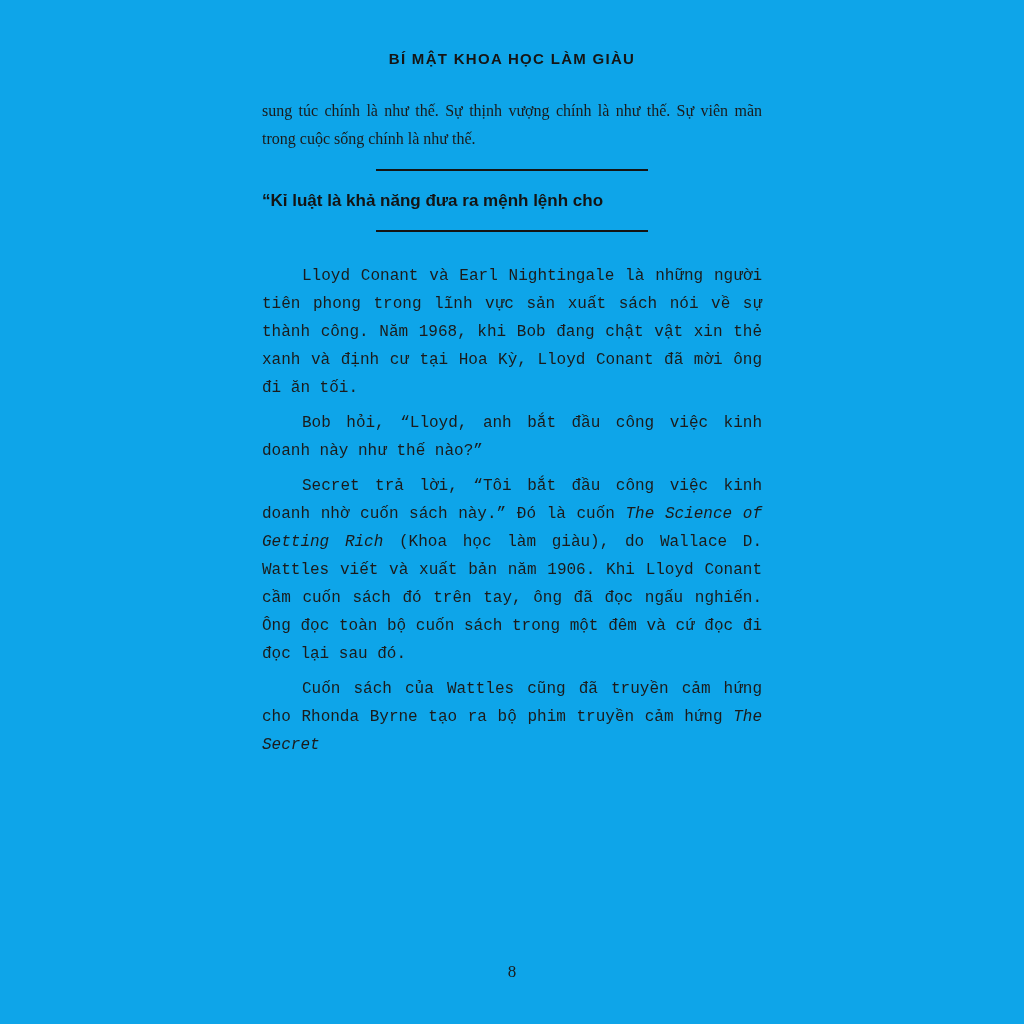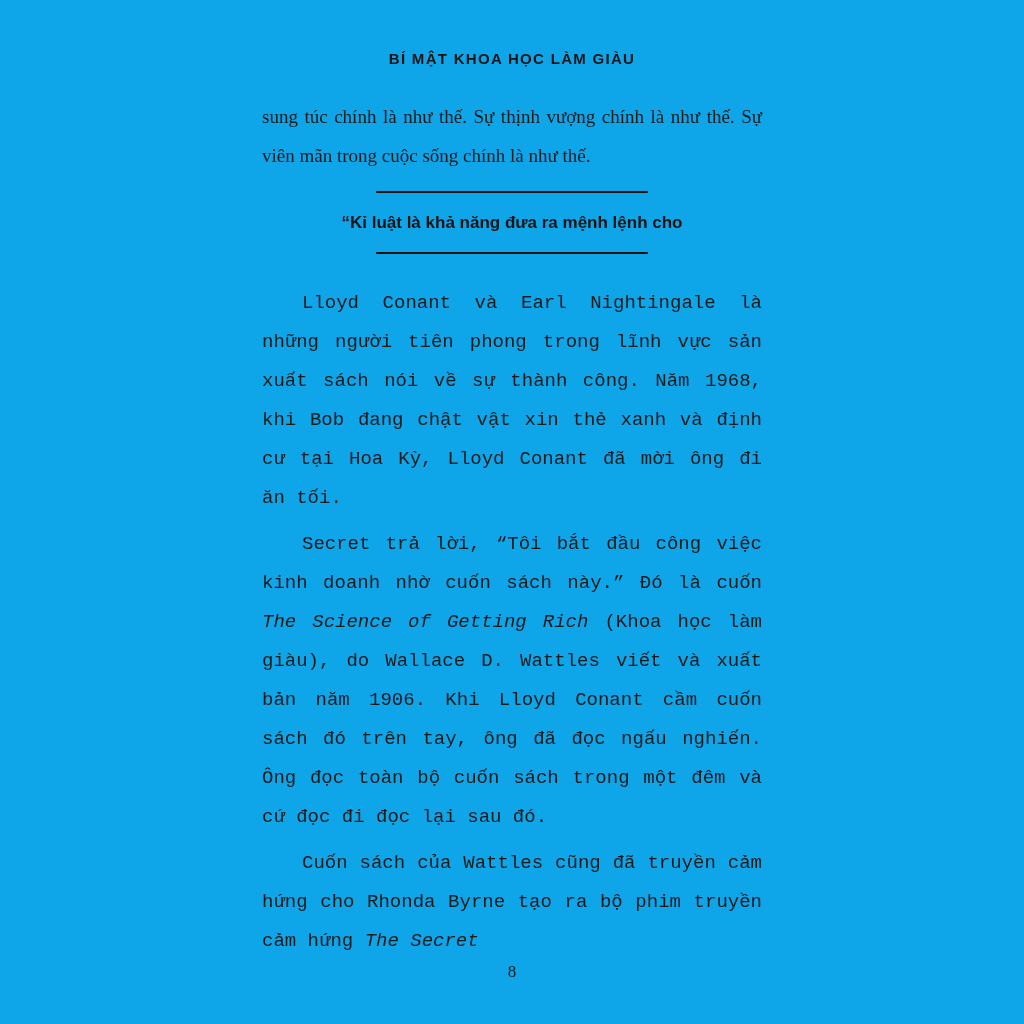--- a/index.html
+++ b/index.html
@@ -26,30 +26,30 @@
     font-weight: 700;
     letter-spacing: 1.3px;
     color: #151515;
   }
   .column {
     width: 500px;
     margin: 30px auto 0 auto;
   }
   .para {
     margin: 0 0 7px 0;
-    font-size: 19px;
-    line-height: 39px;
+    font-size: 16px;
+    line-height: 28px;
     text-align: justify;
     color: #1b1b1b;
   }
   .para.indent { text-indent: 40px; font-family: Liberation Mono, monospace; }
   .para em { font-style: italic; }
   .quote-block {
     margin: 16px auto 10px auto;
-    text-align: center;
+    text-align: left;
   }
   .rule {
     height: 2px;
     width: 272px;
     margin: 0 auto;
     background: #141414;
   }
   .quote-text {
     font-family: "Liberation Sans", sans-serif;
     font-weight: 700;
@@ -85,20 +85,21 @@
     <div class="quote-block">
       <div class="rule"></div>
       <div class="quote-text">
           <div>“Kỉ luật là khả năng đưa ra mệnh lệnh cho</div>
         </div>
       <div class="rule"></div>
     </div>
 
     <div class="body-paras">
         <p class="para indent"><span>Lloyd Conant và Earl Nightingale là những người tiên phong trong lĩnh vực sản xuất sách nói về sự thành công. Năm 1968, khi Bob đang chật vật xin thẻ xanh và định cư tại Hoa Kỳ, Lloyd Conant đã mời ông đi ăn tối.</span></p>
+        <p class="para indent"><span>Bob hỏi, “Lloyd, anh bắt đầu công việc kinh doanh này như thế nào?”</span></p>
         <p class="para indent"><span>Secret trả lời, “Tôi bắt đầu công việc kinh doanh nhờ cuốn sách này.” Đó là cuốn </span><em>The Science of Getting Rich</em><span> (Khoa học làm giàu), do Wallace D. Wattles viết và xuất bản năm 1906. Khi Lloyd Conant cầm cuốn sách đó trên tay, ông đã đọc ngấu nghiến. Ông đọc toàn bộ cuốn sách trong một đêm và cứ đọc đi đọc lại sau đó.</span></p>
         <p class="para indent"><span>Cuốn sách của Wattles cũng đã truyền cảm hứng cho Rhonda Byrne tạo ra bộ phim truyền cảm hứng </span><em>The Secret</em></p>
       </div>
 
   </div>
 
   <div class="page-number">8</div>
 
 </div>
 

